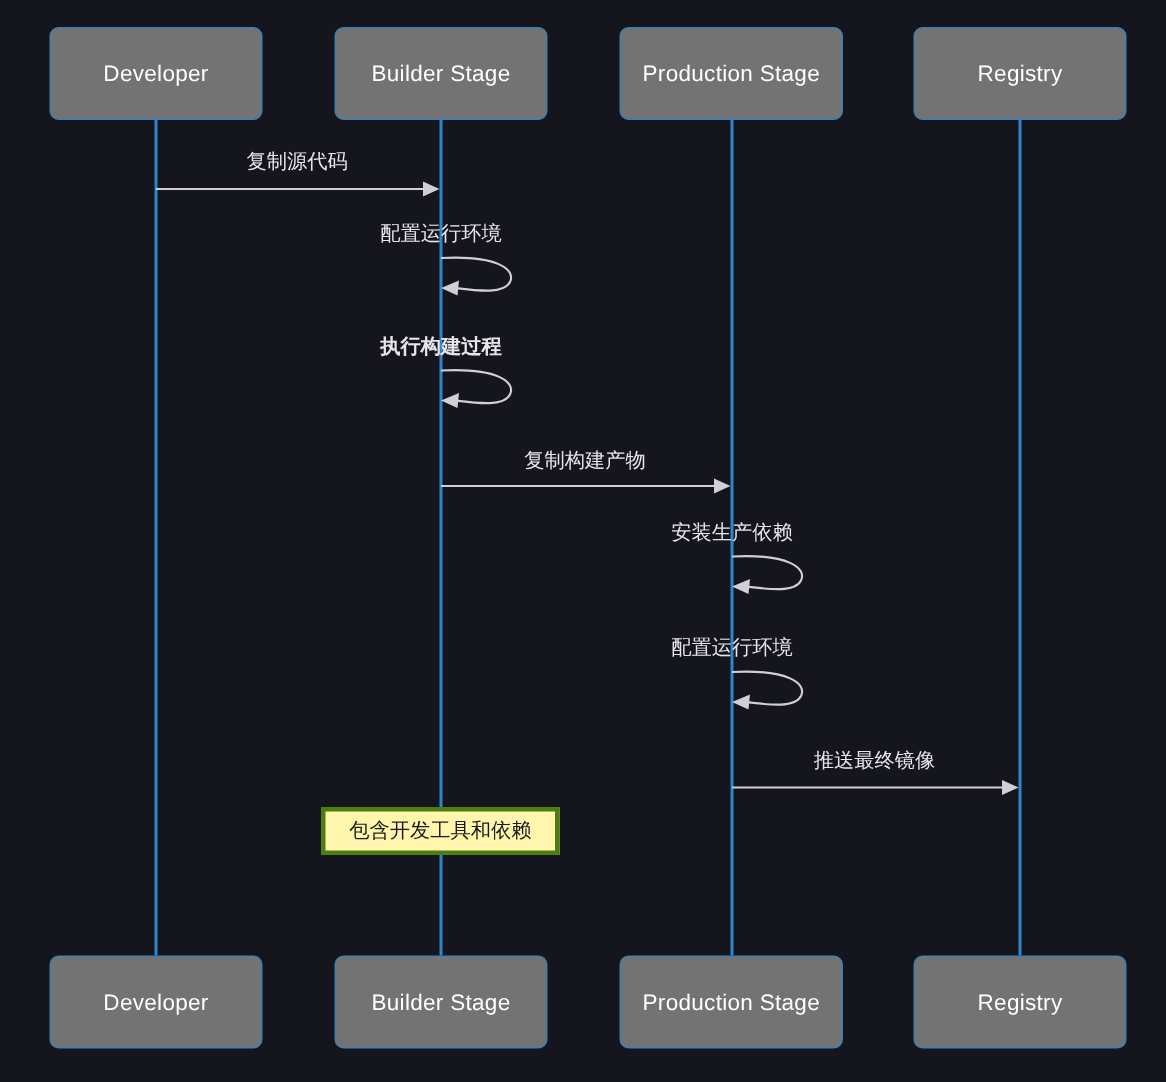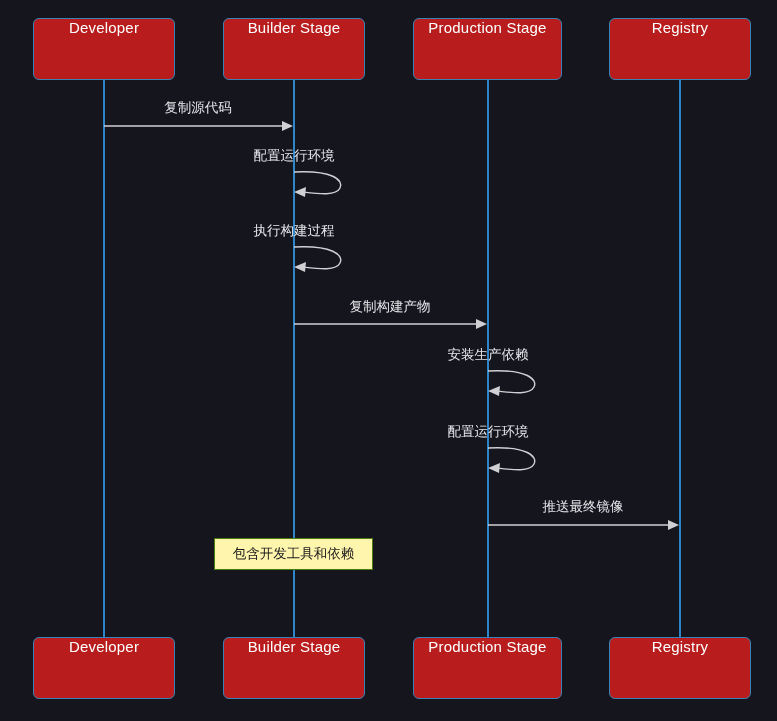--- a/index.html
+++ b/index.html
@@ -14,25 +14,25 @@
   #diagram-root {
     position: relative;
     width: 777px;
     height: 721px;
     background: #15151e;
     overflow: hidden;
   }
   .participant-box {
     position: absolute;
     box-sizing: border-box;
-    background: #b91c1c;
+    background: #737373;
     border: 1px solid #3b82b4;
     border-radius: 6px;
     display: flex;
-    align-items: flex-start;
+    align-items: center;
     justify-content: center;
     color: #ffffff;
     font-size: 15px;
     letter-spacing: 0.2px;
     white-space: nowrap;
   }
   .lifeline {
     position: absolute;
     width: 2px;
     background: #2e86c8;
@@ -41,21 +41,21 @@
     position: absolute;
     color: #e6e6ea;
     font-size: 13.5px;
     white-space: nowrap;
     transform: translateX(-50%);
   }
   .note-box {
     position: absolute;
     box-sizing: border-box;
     background: #fff5ad;
-    border: 1px solid #4d7c0f;
+    border: 3px solid #4d7c0f;
     color: #1a1a1a;
     font-size: 13.5px;
     display: flex;
     align-items: center;
     justify-content: center;
     white-space: nowrap;
   }
   svg.arrow-layer {
     position: absolute;
     left: 0;
@@ -142,21 +142,21 @@
     </g>
 
     <g>
       <line class="arrow-line" x1="488" y1="525" x2="671" y2="525"></line>
       <polygon class="arrow-head" points="679,525 668,520 668,530"></polygon>
     </g>
   </svg>
 
   <div class="msg-label" style="left:198px; top:99px;">复制源代码</div>
   <div class="msg-label" style="left:294px; top:147px;">配置运行环境</div>
-  <div class="msg-label" style="left:294px; top:222px;">执行构建过程</div>
+  <div class="msg-label" style="left:294px; top:222px;font-weight:bold;">执行构建过程</div>
   <div class="msg-label" style="left:390px; top:298px;">复制构建产物</div>
   <div class="msg-label" style="left:488px; top:346px;">安装生产依赖</div>
   <div class="msg-label" style="left:488px; top:423px;">配置运行环境</div>
   <div class="msg-label" style="left:583px; top:498px;">推送最终镜像</div>
 
   <div class="note-box" style="left:214px; top:538px; width:159px; height:32px;">
     <span>包含开发工具和依赖</span>
   </div>
 
 </div>

